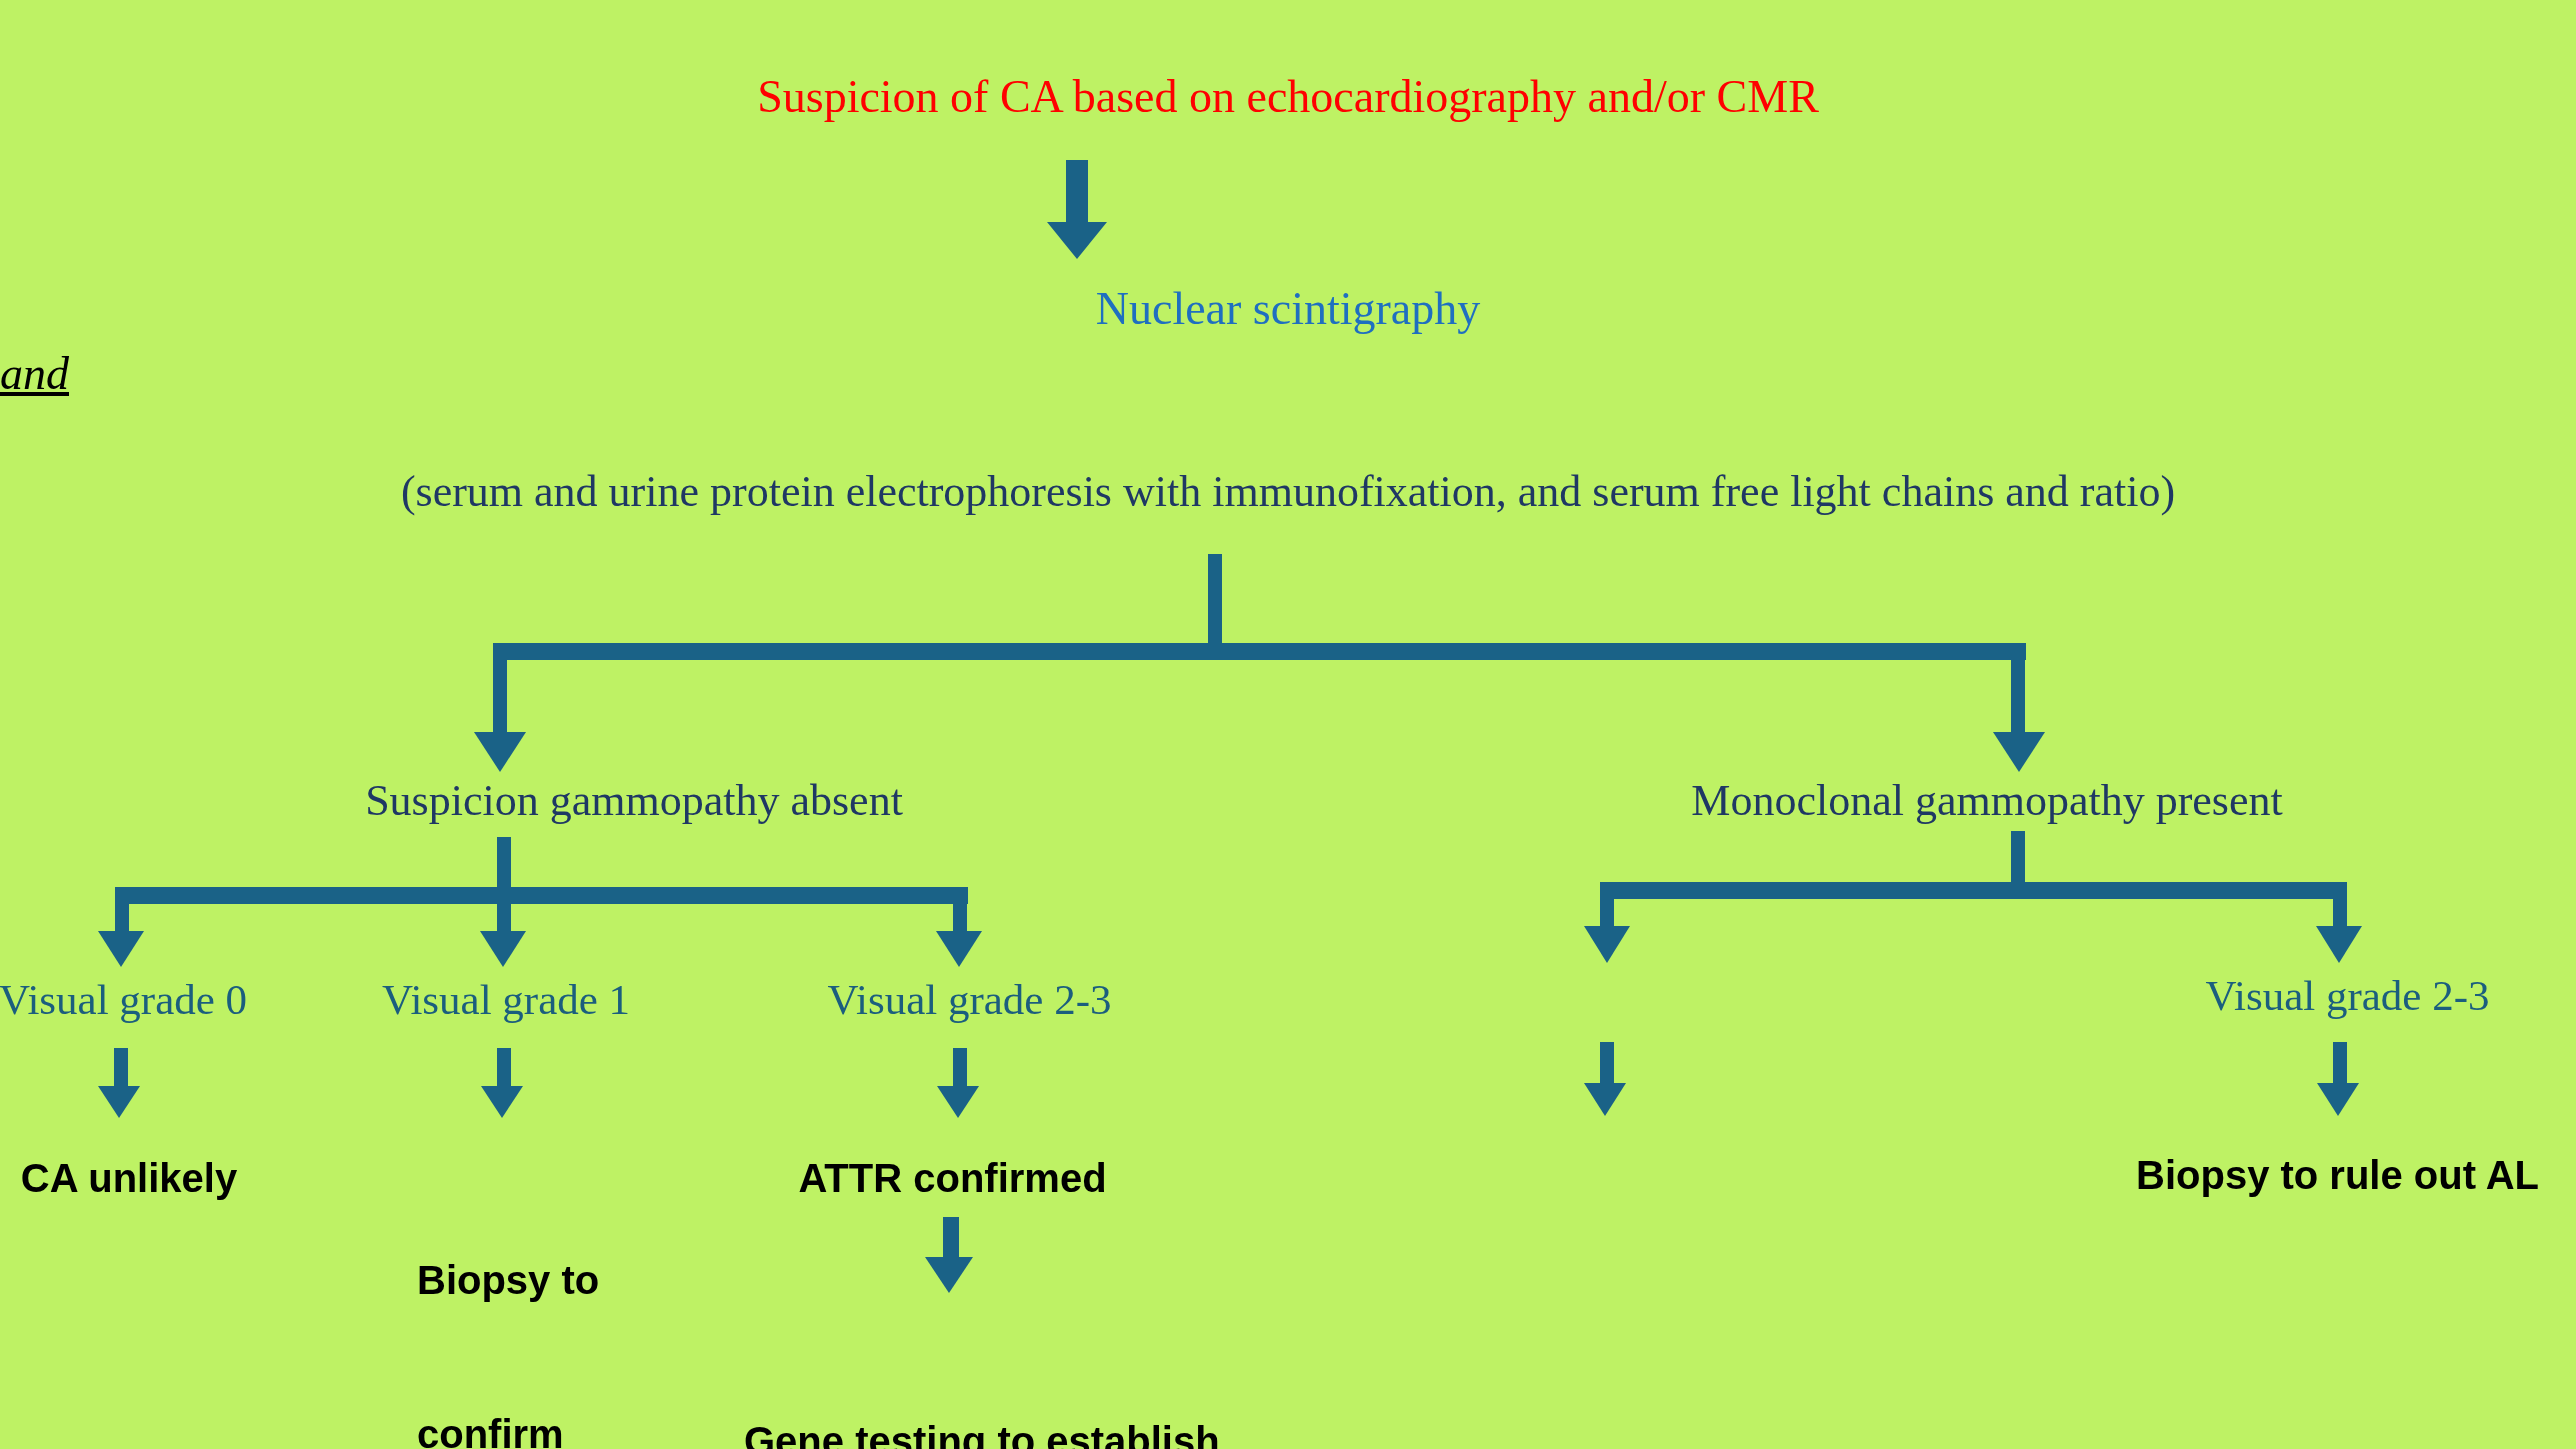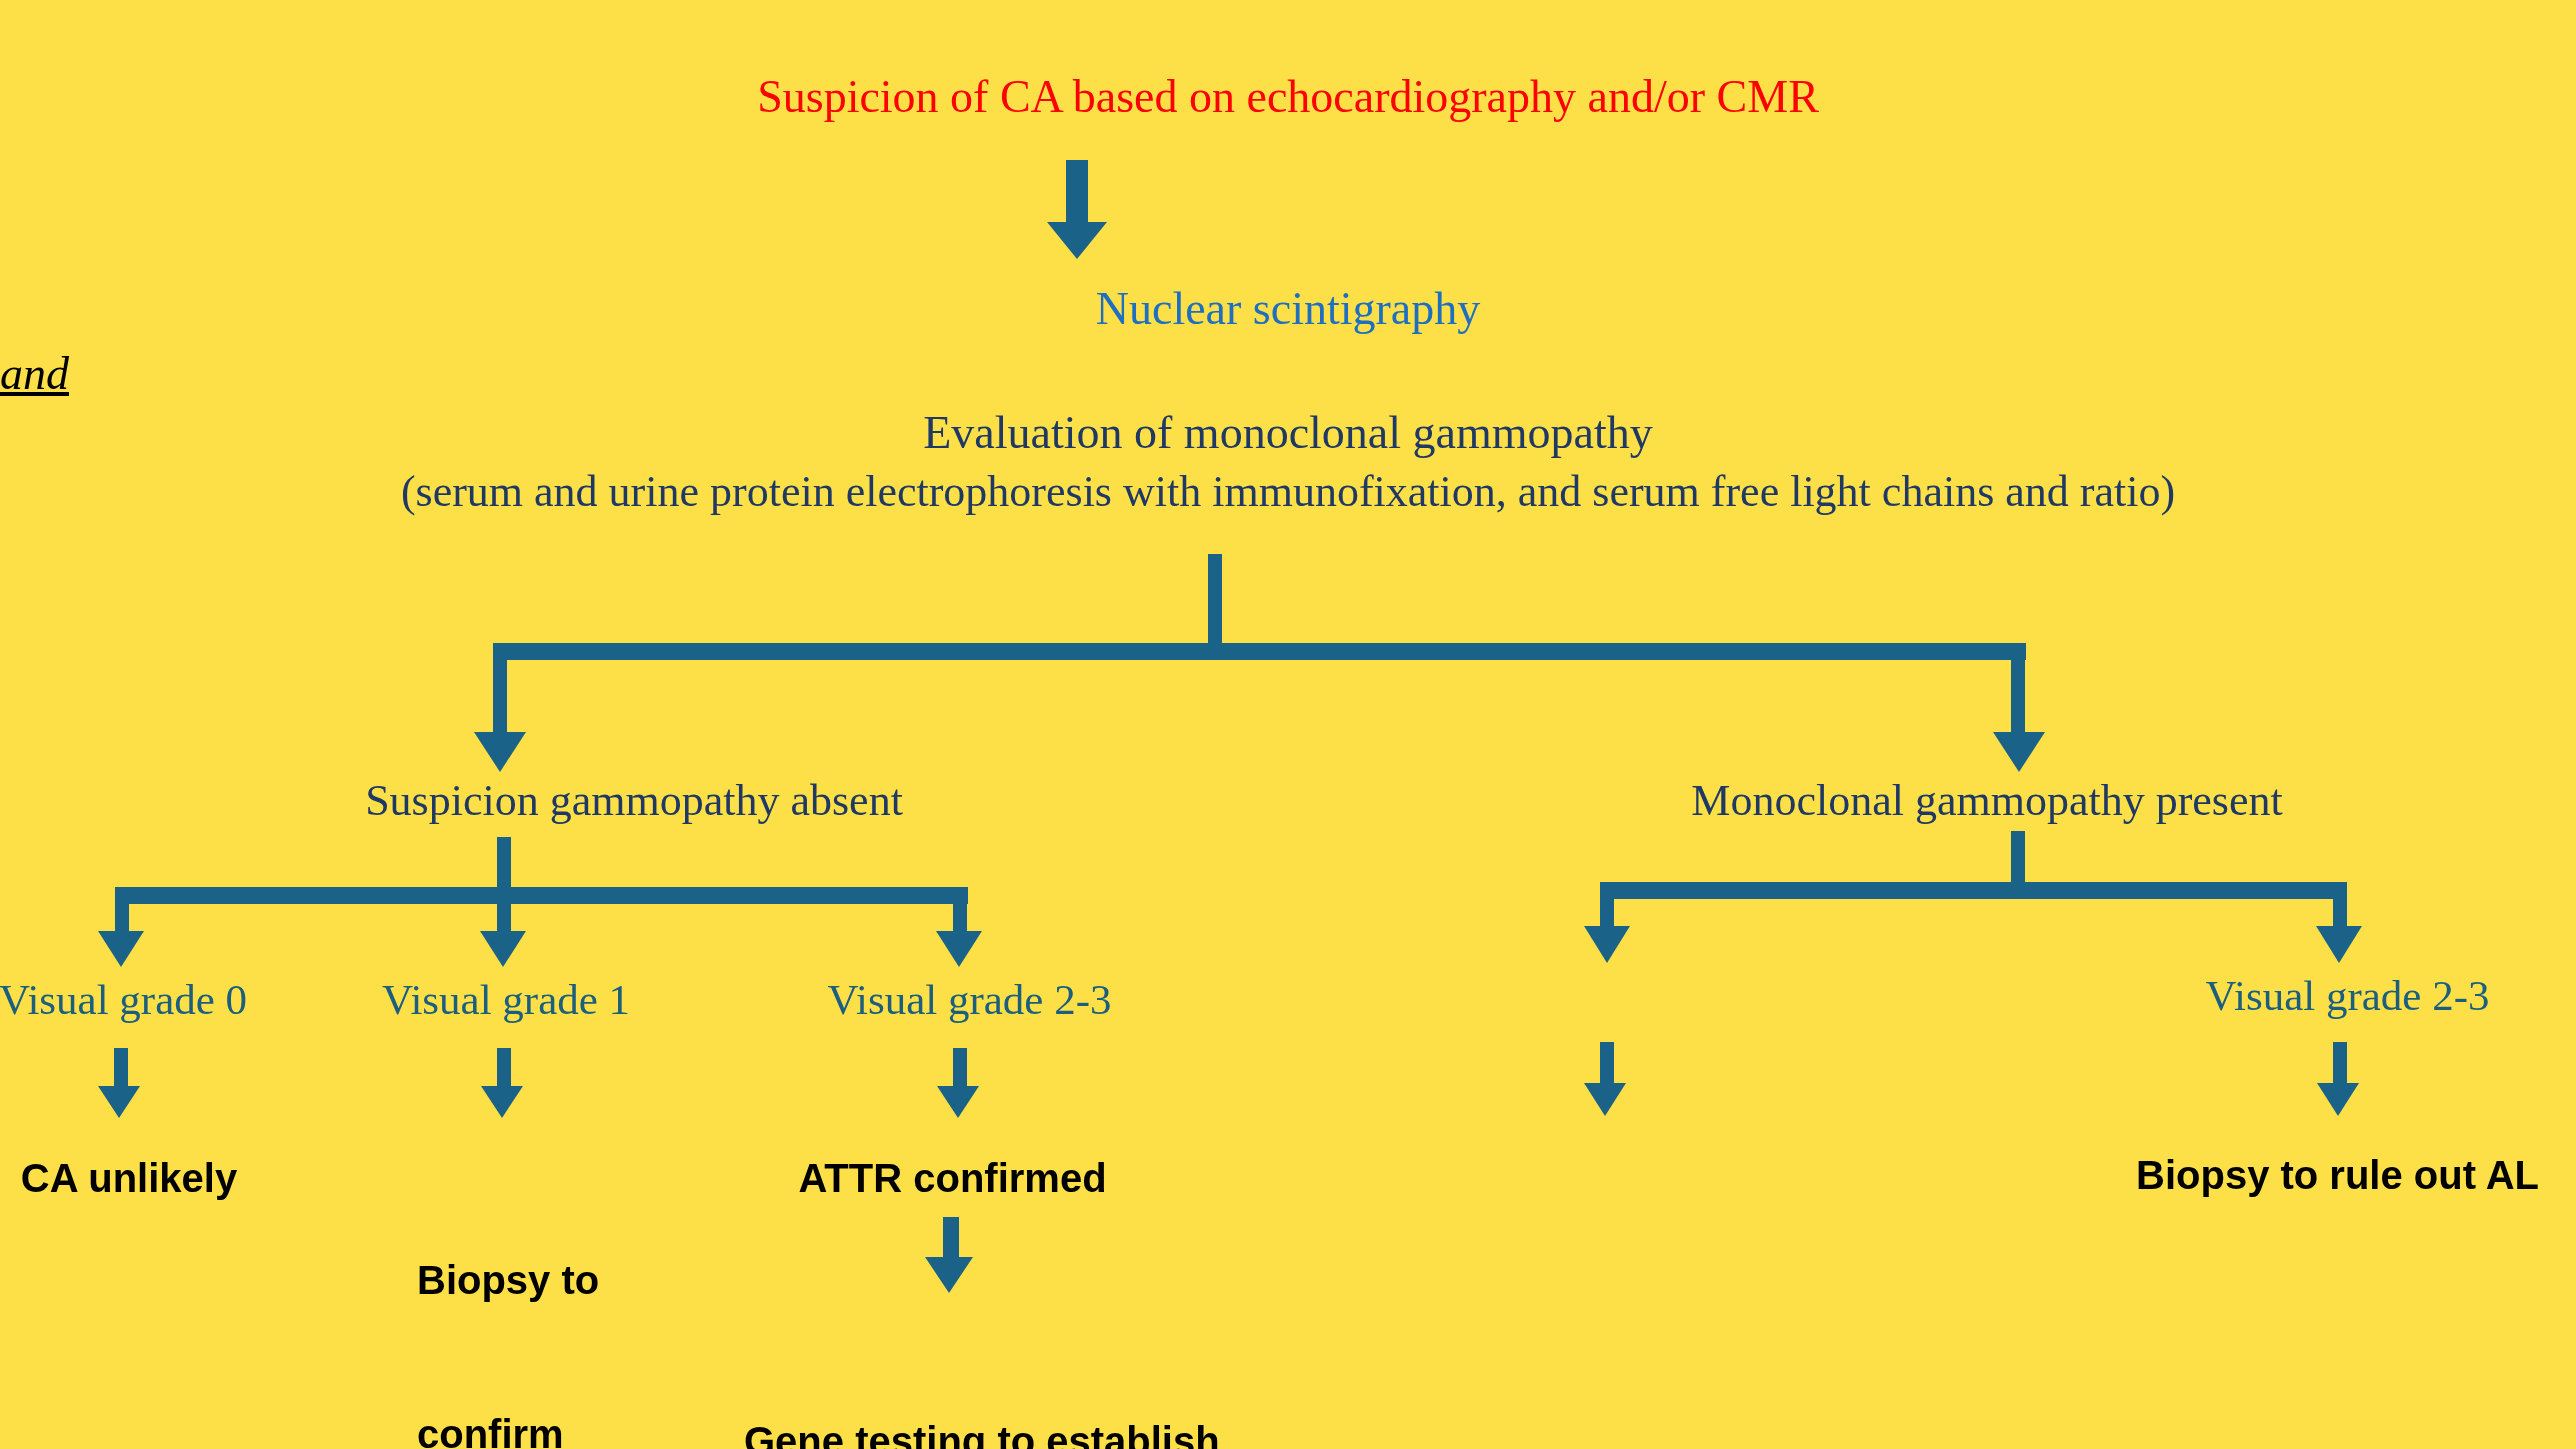--- a/index.html
+++ b/index.html
@@ -4,21 +4,21 @@
 <style>
   html, body {
     margin: 0;
     padding: 0;
     background: #ffffff;
   }
   #canvas {
     position: relative;
     width: 2576px;
     height: 1449px;
-    background: #fde047;
+    background: #bef264;
     overflow: hidden;
     font-family: "Liberation Serif", "DejaVu Serif", serif;
   }
 
   
   .txt {
     position: absolute;
     white-space: pre;
     line-height: 1.12;
   }
@@ -99,21 +99,20 @@
 
   <div class="txt serif title-red" style="top:71px;">Suspicion of CA based on echocardiography and/or CMR</div>
 
   <div class="vline" style="left:1066px; top:160px; width:22px; height:64px;"></div>
   <div class="arrowhead" style="left:1047px; top:222px; border-left-width:30px; border-right-width:30px; border-top-width:37px;"></div>
 
   <div class="txt serif nuclear" style="top:283px;">Nuclear scintigraphy</div>
 
   <div class="txt serif and-word" style="top:348px;">and</div>
 
-  <div class="txt serif navy-line" style="top:407px;">Evaluation of monoclonal gammopathy</div>
 
   <div class="txt serif navy-line" style="top:467px; font-size:44px;">(serum and urine protein electrophoresis with immunofixation, and serum free light chains and ratio)</div>
 
   <div class="vline" style="left:1208px; top:554px; width:14px; height:90px;"></div>
   <div class="hline" style="left:493px; top:643px; width:1533px; height:16.7px;"></div>
 
   <div class="vline" style="left:493px; top:643px; width:14px; height:91px;"></div>
   <div class="arrowhead" style="left:474px; top:732px; border-left-width:26px; border-right-width:26px; border-top-width:40px;"></div>
 
   <div class="vline" style="left:2011px; top:643px; width:14px; height:91px;"></div>

